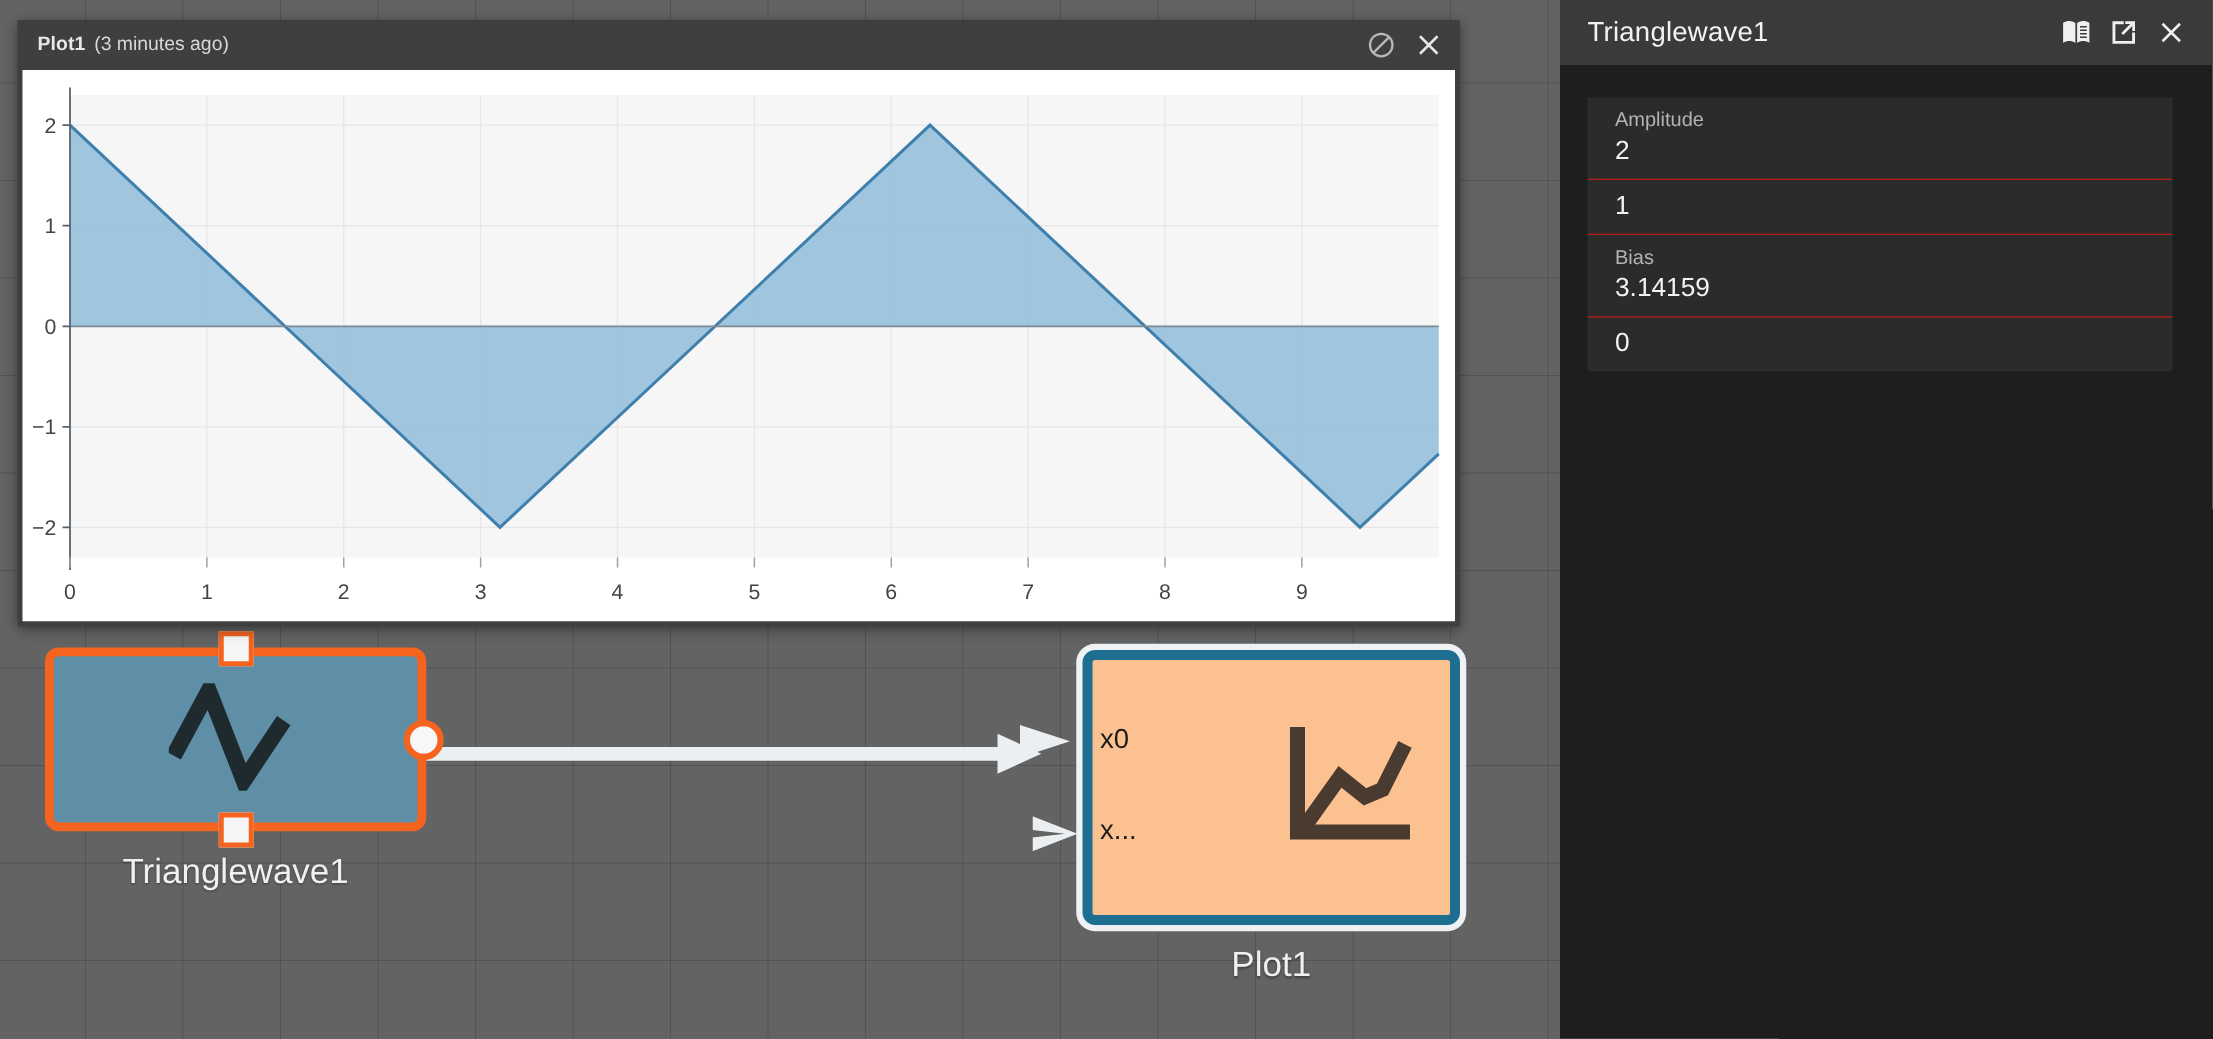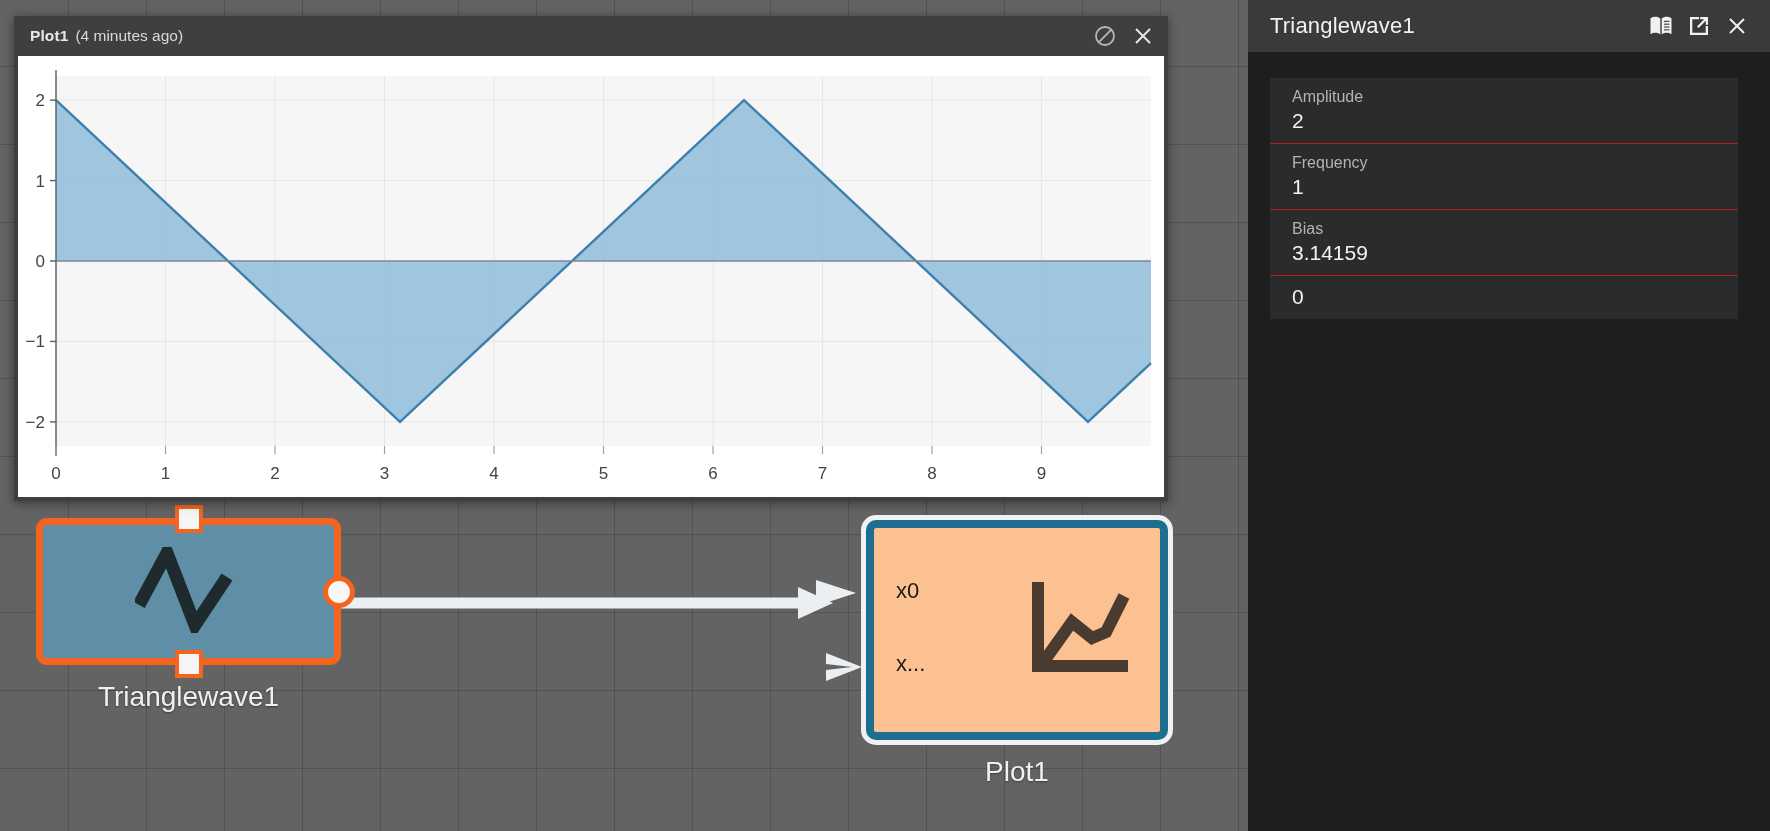--- a/index.html
+++ b/index.html
@@ -107,21 +107,21 @@
     border: 8px solid #1d6e91;
     border-radius: 10px;
     box-shadow: 0 0 0 5px #eef2f5;
   }
   .plot-glyph {
     position: absolute; right: 24px; top: 50%;
     transform: translateY(-50%);
   }
   .port-label {
     position: absolute;
-    left: 22px;
+    left: 6px;
     color: #1b1b1b;
     font-size: 22px;
   }
   .port-label.p0 { top: 50px; }
   .port-label.p1 { top: 123px; }
   .in-arrow { position: absolute; }
   .in-arrow.a0 { left: -58px; top: 47px; }
   .in-arrow.a1 { left: -48px; top: 122px; }
 
   
@@ -213,21 +213,21 @@
           </svg>
         </span>
       </div>
       <div class="node-label">Plot1</div>
     </div>
   </div>
 
   <div class="plot-window">
     <div class="plot-titlebar">
       <span class="plot-title-name">Plot1</span>
-      <span class="plot-title-time">(4 minutes ago)</span>
+      <span class="plot-title-time">(3 minutes ago)</span>
       <span class="titlebar-spacer"></span>
 
       <span class="tb-btn">
         <svg width="24" height="24" viewBox="0 0 24 24" xmlns="http://www.w3.org/2000/svg">
           <circle cx="12" cy="12" r="9" fill="none" stroke="#b8b8b8" stroke-width="1.8"></circle>
           <line x1="5.7" y1="18.3" x2="18.3" y2="5.7" stroke="#b8b8b8" stroke-width="1.8"></line>
         </svg>
       </span>
       <span class="tb-btn">
         <svg width="24" height="24" viewBox="0 0 24 24" xmlns="http://www.w3.org/2000/svg">
@@ -325,21 +325,20 @@
         </svg>
       </span>
     </div>
 
     <div class="props-list">
       <div class="prop-row">
         <div class="prop-label">Amplitude</div>
         <div class="prop-value">2</div>
       </div>
       <div class="prop-row">
-        <div class="prop-label">Frequency</div>
         <div class="prop-value">1</div>
       </div>
       <div class="prop-row">
         <div class="prop-label">Bias</div>
         <div class="prop-value">3.14159</div>
       </div>
       <div class="prop-row">
         <div class="prop-value">0</div>
       </div>
     </div>

